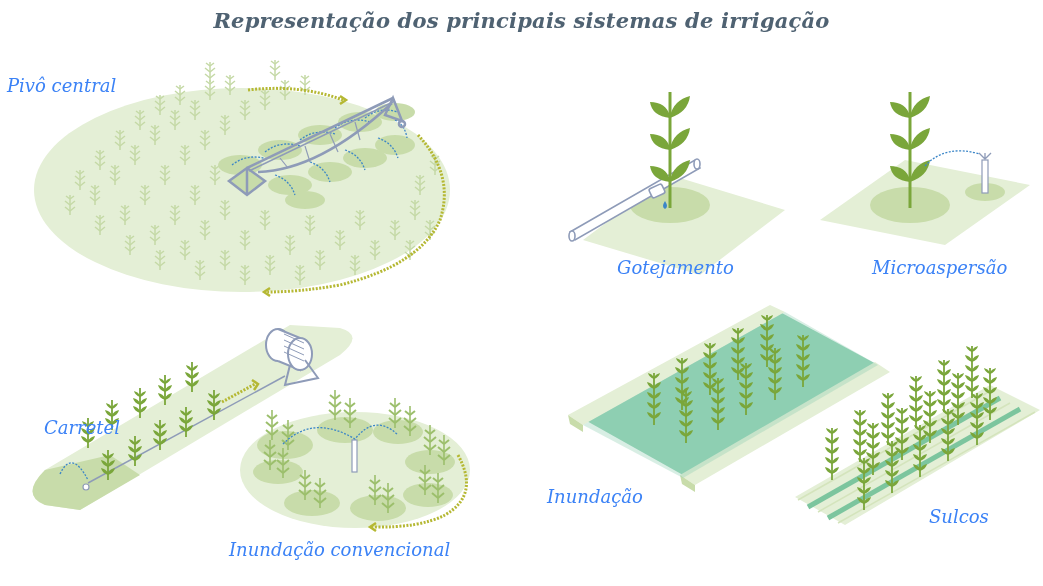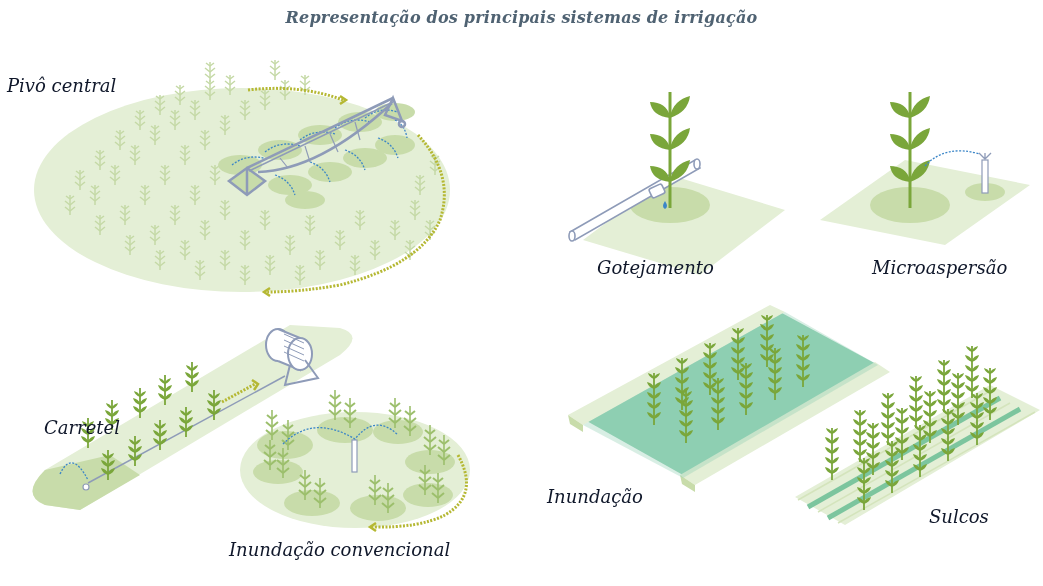--- a/index.html
+++ b/index.html
@@ -1,18 +1,18 @@
 <!DOCTYPE html>
 <html><head>
 <meta charset="utf-8">
 <style>
   html, body { margin:0; padding:0; background:#ffffff; }
   body { width:1043px; height:586px; position:relative; overflow:hidden; font-family:"DejaVu Serif", serif; }
-  .title { position:absolute; left:0; top:8px; width:1043px; text-align:center; font-family:"DejaVu Serif", serif; font-style:italic; font-weight:bold; font-size:16px; color:#4f6272; letter-spacing:0.2px; }
-  .label { position:absolute; font-family:"DejaVu Serif", serif; font-style:italic; font-size:18px; color:#0f172a; white-space:nowrap; }
+  .title { position:absolute; left:0; top:8px; width:1043px; text-align:center; font-family:"DejaVu Serif", serif; font-style:italic; font-weight:bold; font-size:21px; color:#4f6272; letter-spacing:0.2px; }
+  .label { position:absolute; font-family:"DejaVu Serif", serif; font-style:italic; font-size:18px; color:#3b82f6; white-space:nowrap; }
   svg.art { position:absolute; left:0; top:0; }
 </style>
 </head>
 <body>
 
 <div class="title">Representação dos principais sistemas de irrigação</div>
 
 <svg class="art" width="1043" height="586" viewBox="0 0 1043 586">
   <defs>
     <g id="sprig-faded">
@@ -283,18 +283,18 @@
         <use href="#sprig-tall" x="977" y="445"></use>
       <use href="#sprig-tall" x="873" y="475"></use>
         <use href="#sprig-tall" x="902" y="460"></use>
         <use href="#sprig-tall" x="930" y="443"></use>
       <use href="#sprig-tall" x="958" y="425"></use>
     </g>
   </g>
 </svg>
 
 <div class="label" style="left:7px; top:75px;">Pivô central</div>
-<div class="label" style="left:597px; top:257px;">Gotejamento</div>
+<div class="label" style="left:617px; top:257px;">Gotejamento</div>
 <div class="label" style="left:872px; top:257px;">Microaspersão</div>
 <div class="label" style="left:44px; top:369px;margin-top:48px;">Carretel</div>
 <div class="label" style="left:229px; top:539px;">Inundação convencional</div>
 <div class="label" style="left:547px; top:486px;">Inundação</div>
 <div class="label" style="left:929px; top:506px;">Sulcos</div>
 
 </body></html>

